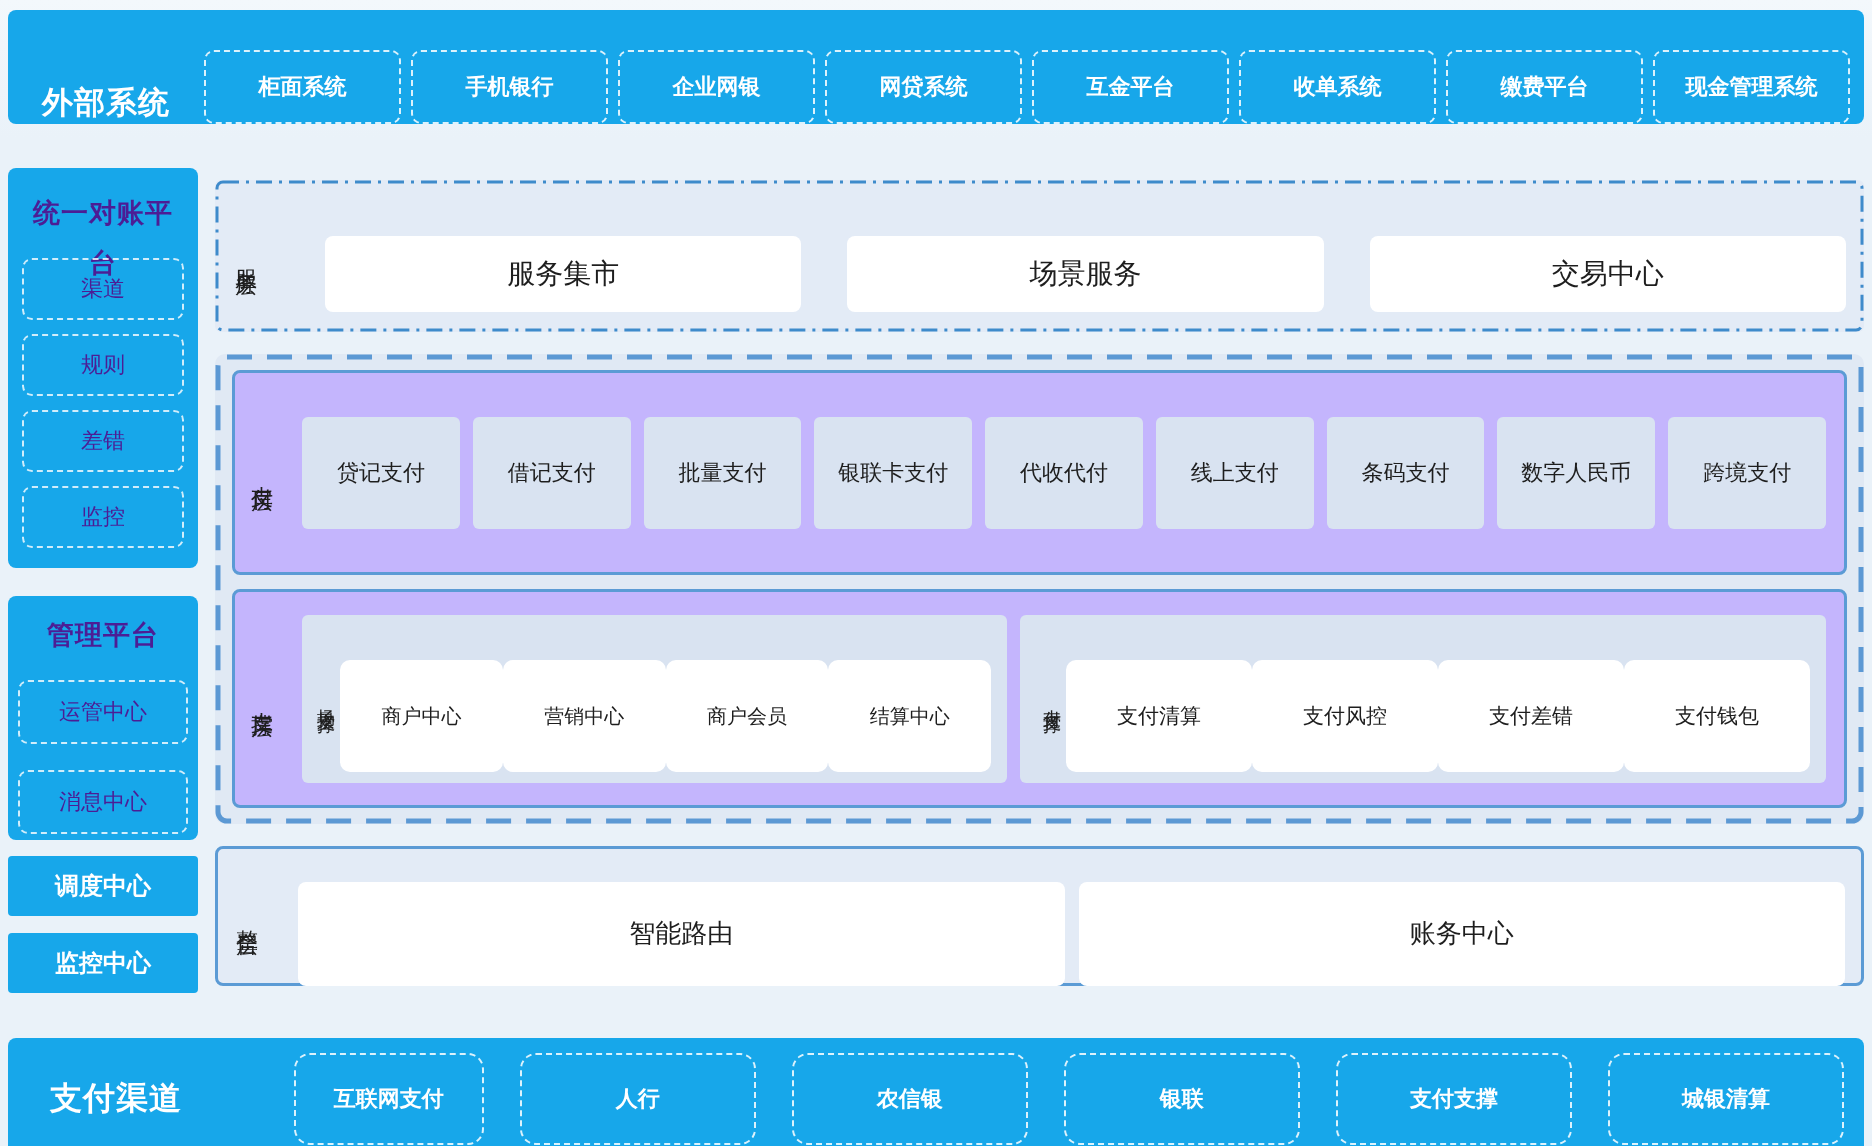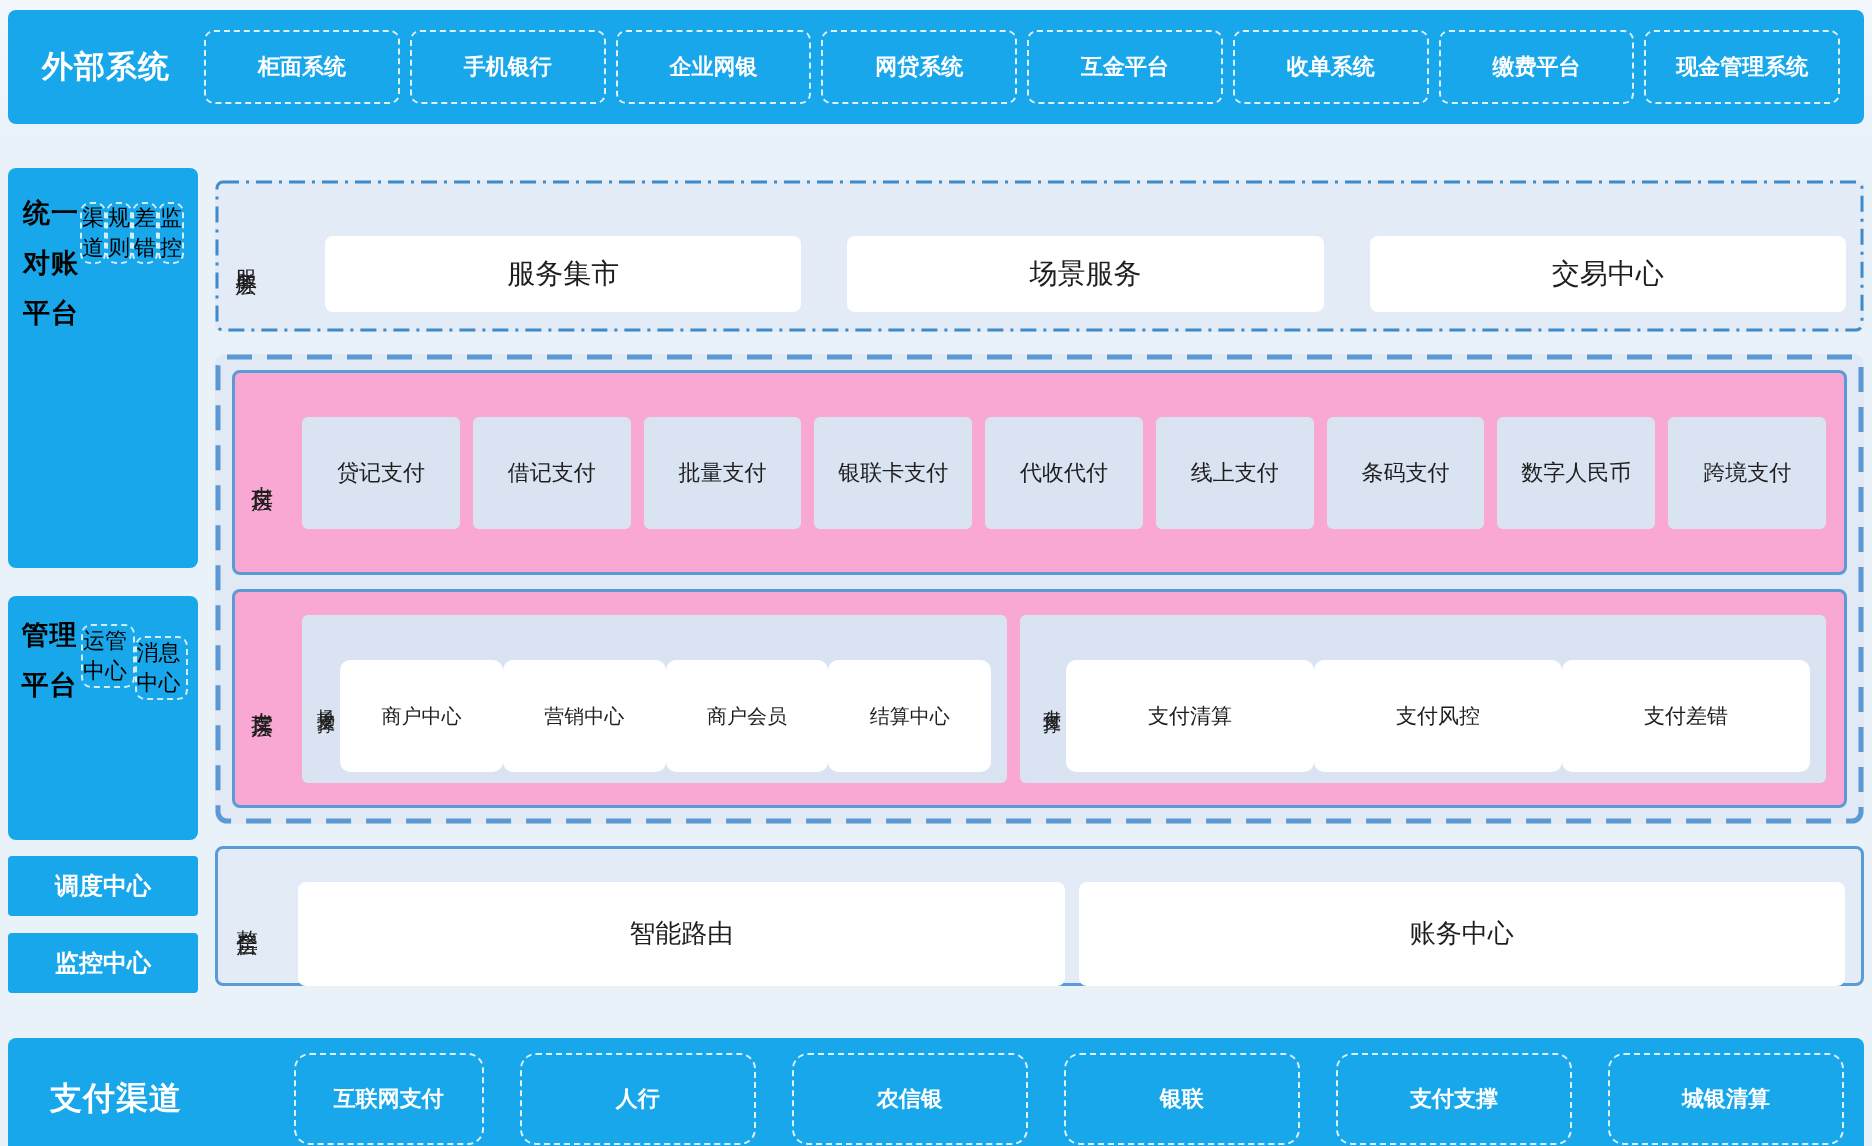--- a/index.html
+++ b/index.html
@@ -12,43 +12,43 @@
   }
   
   .bluebar {
     background:#17a7ea;
     border-radius:8px;
     margin:0 8px;
     display:flex;
     align-items:center;
     color:#fff;
   }
-  .topbar { margin-top:10px; height:114px; padding:0 24px 0 34px; gap:10px; }
+  .topbar { margin-top:10px; height:114px; padding:0 14px 0 34px; gap:10px;align-items:flex-end; }
   .bottombar { margin-top:26px; height:122px; padding:0 20px 0 42px; gap:36px; }
   .bar-title { font-weight:bold; font-size:31px; flex:0 0 auto; letter-spacing:1px; }
   .topbar .bar-title { width:152px; }
   .bottombar .bar-title { width:208px; font-size:32px; }
   .dash-item {
     flex:1 1 0;
     border:2px dashed rgba(255,255,255,.85);
     display:flex; align-items:center; justify-content:center;
     font-size:22px; font-weight:600; color:#fff;
   }
   .topbar .dash-item { height:74px; border-radius:10px; }
   .bottombar .dash-item { height:92px; border-radius:16px; }
   .bottombar .dash-item.narrow { flex:0.8 1 0; }
 
   
   .mid-row { height:888px; margin:0 8px; display:flex; gap:17px; }
 
   
   .sidebar { flex:0 0 190px; display:flex; flex-direction:column; }
   .side-panel {
-    background:#17a7ea; border-radius:8px; color:#000000;
-    display:flex; flex-direction:row; align-items:stretch;
+    background:#17a7ea; border-radius:8px; color:#4c1d95;
+    display:flex; flex-direction:column; align-items:stretch;
   }
   .side-panel.reconciliation { margin-top:44px; height:400px; padding:20px 14px 0; }
   .side-panel.management    { margin-top:28px; height:244px; padding:14px 10px 0; }
   .side-title { text-align:center; font-weight:bold; font-size:27px; height:56px; line-height:50px; letter-spacing:1px; }
   .side-item {
     border:2px dashed rgba(255,255,255,.8); border-radius:10px;
     height:62px; margin-top:14px;
     display:flex; align-items:center; justify-content:center;
     font-size:22px; font-weight:500;
   }
@@ -87,21 +87,21 @@
   .service-layer .v-label { width:46px; margin-right:2px; }
   .service-layer .white-box { flex:1 1 0; height:76px; font-size:28px; }
 
   
   .dashed-wrap {
     position:relative; margin-top:22px; height:470px;
     background:#e0e9f4; border-radius:10px;
     padding:16px 17px; display:flex; flex-direction:column; gap:14px;
   }
   .panel {
-    background:#f9a8d4; border:3px solid #5b9bd5; border-radius:8px;
+    background:#c4b5fd; border:3px solid #5b9bd5; border-radius:8px;
     display:flex; align-items:center; padding:0 18px 0 12px;
   }
   .panel .v-label { width:42px; }
   .panel.pay { height:205px; gap:13px; }
   .pay-item {
     flex:1 1 0; height:112px; background:#d9e3f1; border-radius:6px;
     display:flex; align-items:center; justify-content:center; font-size:22px;
   }
   .panel.support { flex:1 1 auto; gap:13px; }
   .group {
@@ -209,20 +209,21 @@
           <div class="white-box">营销中心</div>
           <div class="white-box">商户会员</div>
           <div class="white-box">结算中心</div>
         </div>
 
         <div class="group paysup">
           <div class="v-sublabel">支付支撑</div>
           <div class="white-box">支付清算</div>
           <div class="white-box">支付风控</div>
           <div class="white-box">支付差错</div>
+          <div class="white-box">支付钱包</div>
         </div>
       </div>
     </div>
 
     <div class="integration">
       <div class="v-label">整合层</div>
       <div class="white-box">智能路由</div>
       <div class="white-box">账务中心</div>
     </div>
   </div>

